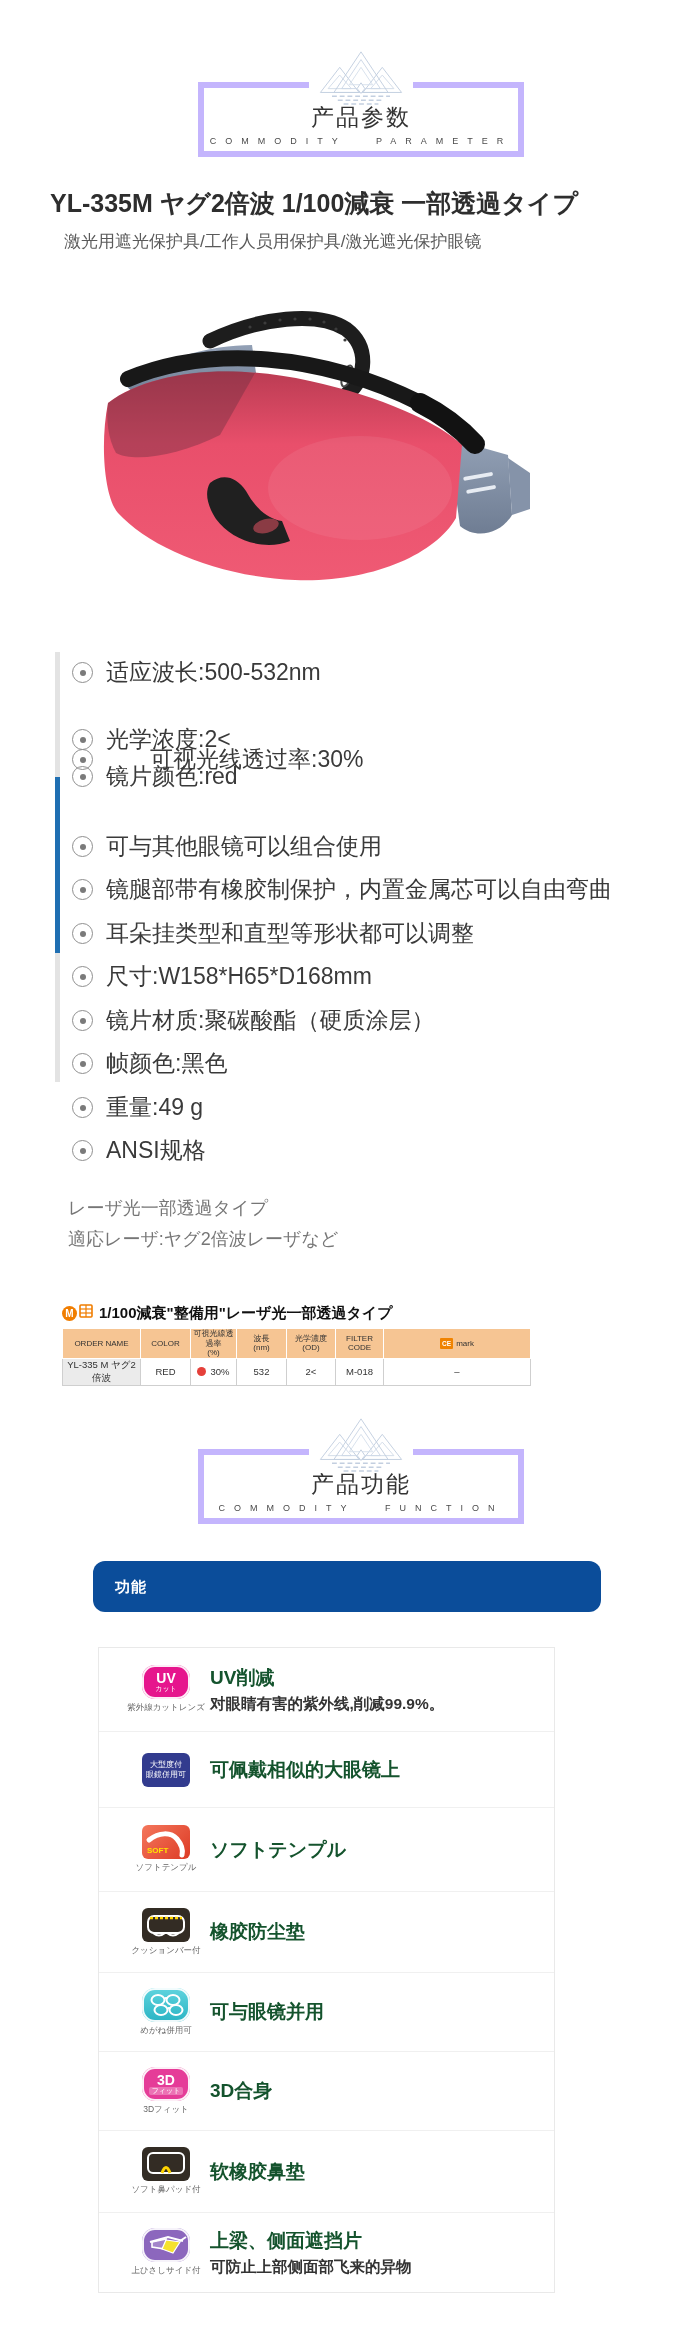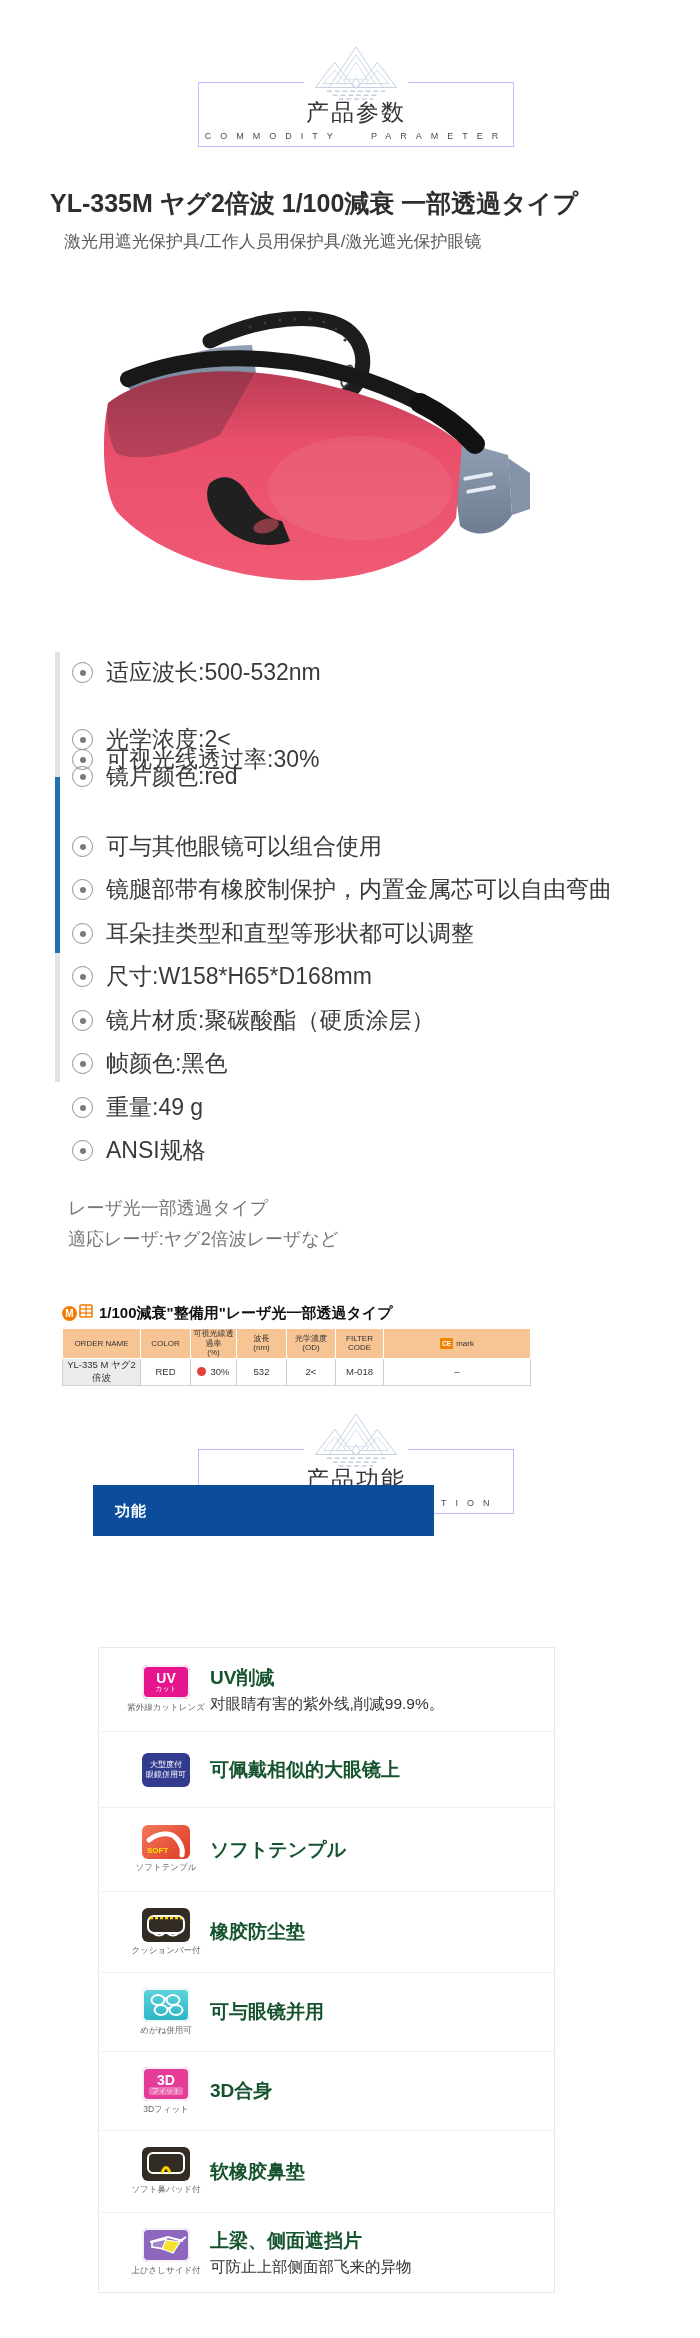--- a/index.html
+++ b/index.html
@@ -1,20 +1,20 @@
 <!DOCTYPE html>
 <html><head>
 <meta charset="utf-8">
 <style>
   html,body{margin:0;padding:0;background:#fff;}
   .canvas{position:relative;width:700px;height:2338px;background:#fff;overflow:hidden;
           font-family:"Liberation Sans","DejaVu Sans",sans-serif;color:#333;}
 
   
-  .sec{position:absolute;left:198px;width:314px;height:63px;border:1px solid #c4b5fd;background:#fff;}
+  .sec{position:absolute;left:198px;width:314px;height:63px;border:6px solid #c4b5fd;background:#fff;}
   .sec-mtn{position:absolute;left:50%;top:-44px;transform:translateX(-50%);width:104px;height:62px;
            background:#fff;display:flex;align-items:flex-end;justify-content:center;}
   .sec-title{margin-top:14px;text-align:center;font-size:23px;letter-spacing:2px;color:#333;}
   .sec-sub{position:absolute;left:50%;transform:translateX(-50%);top:48px;white-space:nowrap;
            font-size:9px;letter-spacing:9px;word-spacing:18px;color:#4a4a4a;}
 
   
   .p-title{position:absolute;left:50px;top:187px;width:630px;font-size:25px;font-weight:600;color:#2e2e2e;}
   .p-sub{position:absolute;left:64px;top:230px;font-size:17px;color:#5a5a5a;}
 
@@ -43,36 +43,36 @@
   table.spec th{background:#f6c593;border:1px solid #fff;font-weight:normal;
                 font-size:8px;line-height:9.5px;color:#333;height:20px;padding:0;text-align:center;}
   table.spec td{border:1px solid #cfcfcf;font-size:9.5px;color:#333;height:22px;text-align:center;padding:0;}
   td.shade{background:#ebebeb;}
   .dot-red{display:inline-block;width:9px;height:9px;border-radius:50%;background:#e5403a;
            margin-right:4px;vertical-align:-1px;}
   .ce-logo{display:inline-block;background:#f08300;color:#fff;font-size:6.5px;font-weight:bold;
            padding:1px 2px;border-radius:1px;margin-right:3px;}
 
   
-  .func-bar{position:absolute;left:93px;top:1485px;width:341px;height:51px;background:#0b4d9a;}
+  .func-bar{position:absolute;left:93px;top:1561px;width:508px;height:51px;background:#0b4d9a;border-radius:12px;}
   .func-bar span{margin-left:22px;line-height:51px;font-size:15px;font-weight:bold;color:#fff;letter-spacing:1px;}
   .card{position:absolute;left:98px;top:1647px;width:455px;border:1px solid #e9e9e9;background:#fff;}
   .feat-row{display:flex;align-items:center;padding-left:33px;border-bottom:1px solid #f0f0f0;box-sizing:border-box;}
   .feat-row:last-child{border-bottom:none;}
   .icon-col{width:68px;display:flex;flex-direction:column;align-items:center;flex:none;}
   .fbadge{width:48px;height:34px;border-radius:6px;display:flex;flex-direction:column;
           align-items:center;justify-content:center;position:relative;flex:none;}
   .fbadge .l1{color:#fff;font-weight:800;font-size:14px;line-height:14px;}
   .fbadge .l2{color:#fff;font-size:7px;line-height:8px;}
   .fbadge .nline{color:#fff;font-size:8px;line-height:10px;}
-  .ring{box-shadow:inset 0 0 0 2px rgba(255,255,255,.92);}
+  .ring{box-shadow:inset 0 0 0 2px rgba(255,255,255,.92);border-radius:13px;}
   .fcaption{margin-top:3px;font-size:8.5px;color:#666;white-space:nowrap;}
   .txt-col{margin-left:10px;}
   .ftitle{font-size:19px;font-weight:bold;color:#14532d;}
-  .fdesc{margin-top:3px;font-size:15.5px;color:#333;}
+  .fdesc{margin-top:3px;font-size:15.5px;color:#333;font-weight:bold;}
   .soft-txt{position:absolute;left:5px;bottom:4px;color:#ffe400;font-size:8px;font-weight:bold;}
   .fit-strip{background:rgba(255,255,255,.28);border-radius:2px;padding:0 3px;}
 </style>
 </head>
 <body>
 
 <div class="canvas">
 
   <div class="sec" style="top:82px;">
     <div class="sec-mtn">
@@ -158,21 +158,21 @@
         <i></i>
       </span>
       <span class="spec-text">适应波长:500-532nm</span>
     </div>
   <div class="spec-row" style="top:723px;">
       <span class="spec-dot">
         <i></i>
       </span>
       <span class="spec-text">光学浓度:2&lt;</span>
     </div>
-  <div class="spec-row" style="top:743px;">
+  <div class="spec-row" style="top:743px;gap:44px;">
       <span class="spec-dot">
         <i></i>
       </span>
       <span class="spec-text">可视光线透过率:30%</span>
     </div>
   <div class="spec-row" style="top:760px;">
       <span class="spec-dot">
         <i></i>
       </span>
       <span class="spec-text">镜片颜色:red</span>

